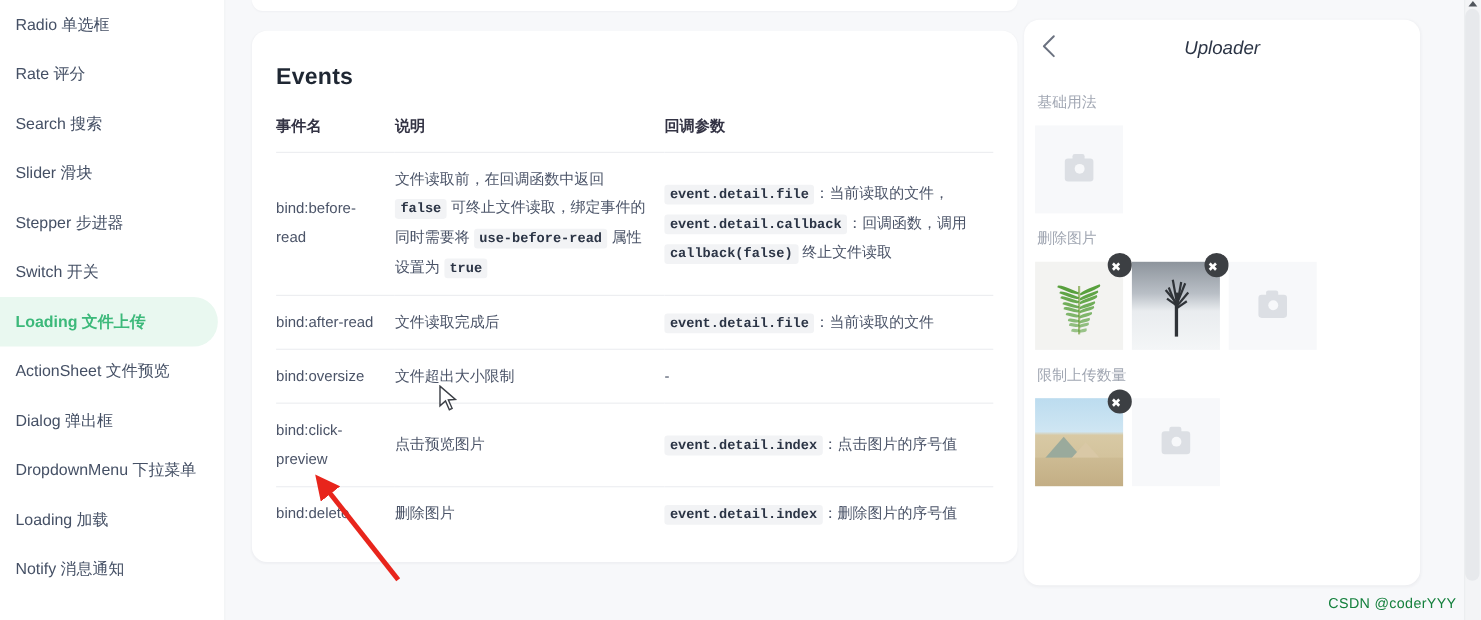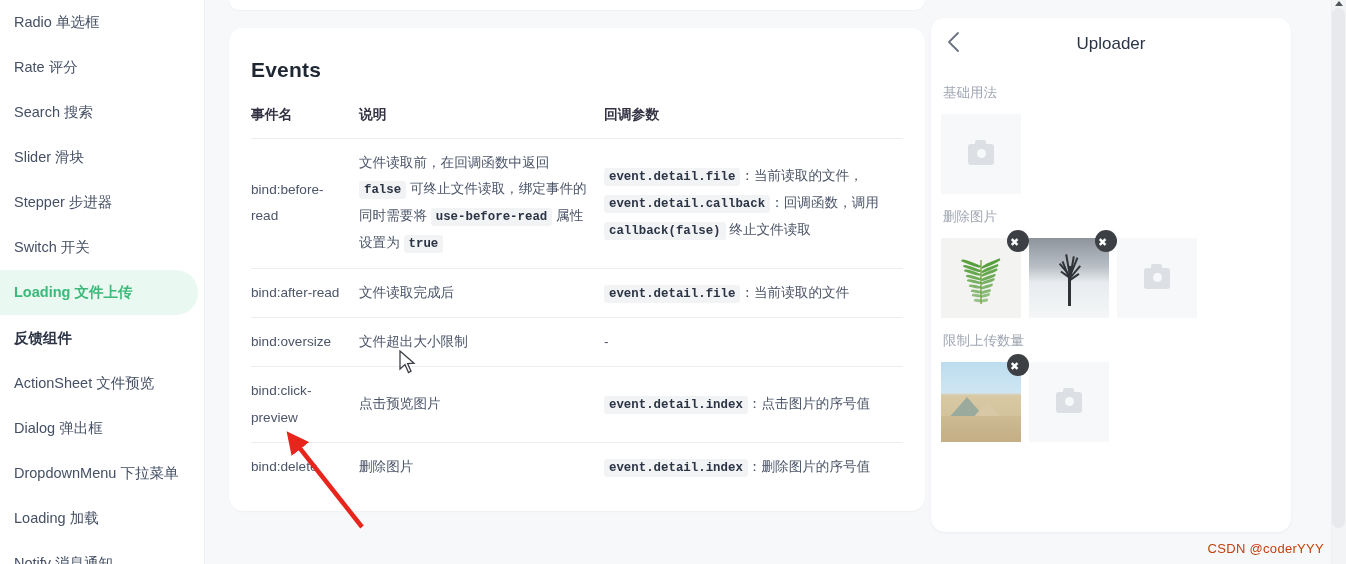--- a/index.html
+++ b/index.html
@@ -154,20 +154,21 @@
     background: #fff;
     border-radius: 14px;
     box-shadow: 0 1px 3px rgba(30,40,60,.05);
     overflow: hidden;
   }
   .pv-head {
     height: 52px;
     display: flex;
     align-items: center;
     position: relative;
+    font-style: italic;
   }
   .pv-back {
     width: 44px;
     display: flex;
     align-items: center;
     justify-content: center;
     cursor: pointer;
   }
   .pv-title {
     position: absolute;
@@ -273,21 +274,21 @@
     border-right: 4px solid transparent;
     border-bottom: 5px solid #50555c;
   }
 
   
   .watermark {
     position: absolute;
     right: 22px;
     bottom: 8px;
     font-size: 13px;
-    color: #c2410c;
+    color: #15803d;
     letter-spacing: .3px;
     white-space: nowrap;
   }
   .annot { position: absolute; left: 0; top: 0; width: 1346px; height: 564px;
            pointer-events: none; }
   .cursor { position: absolute; left: 398px; top: 350px; pointer-events: none; }
 </style>
 </head>
 <body>
 
@@ -308,23 +309,20 @@
           <span>Slider 滑块</span>
         </div>
         <div class="nav-item">
           <span>Stepper 步进器</span>
         </div>
         <div class="nav-item">
           <span>Switch 开关</span>
         </div>
         <div class="nav-item active">
           <span>Loading 文件上传</span>
-        </div>
-        <div class="nav-group">
-          <span>反馈组件</span>
         </div>
         <div class="nav-item">
           <span>ActionSheet 文件预览</span>
         </div>
         <div class="nav-item">
           <span>Dialog 弹出框</span>
         </div>
         <div class="nav-item">
           <span>DropdownMenu 下拉菜单</span>
         </div>

